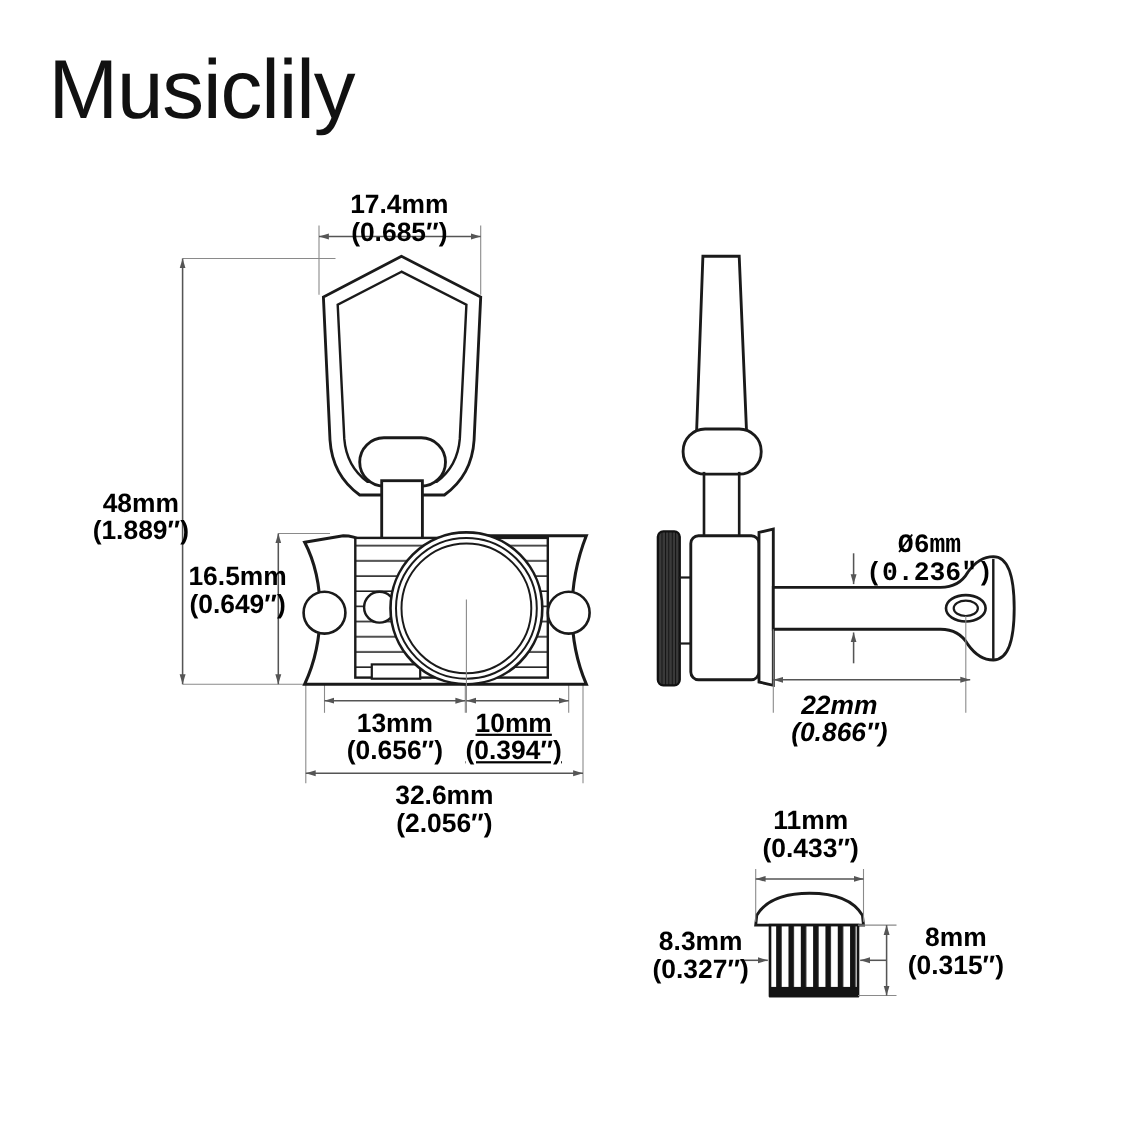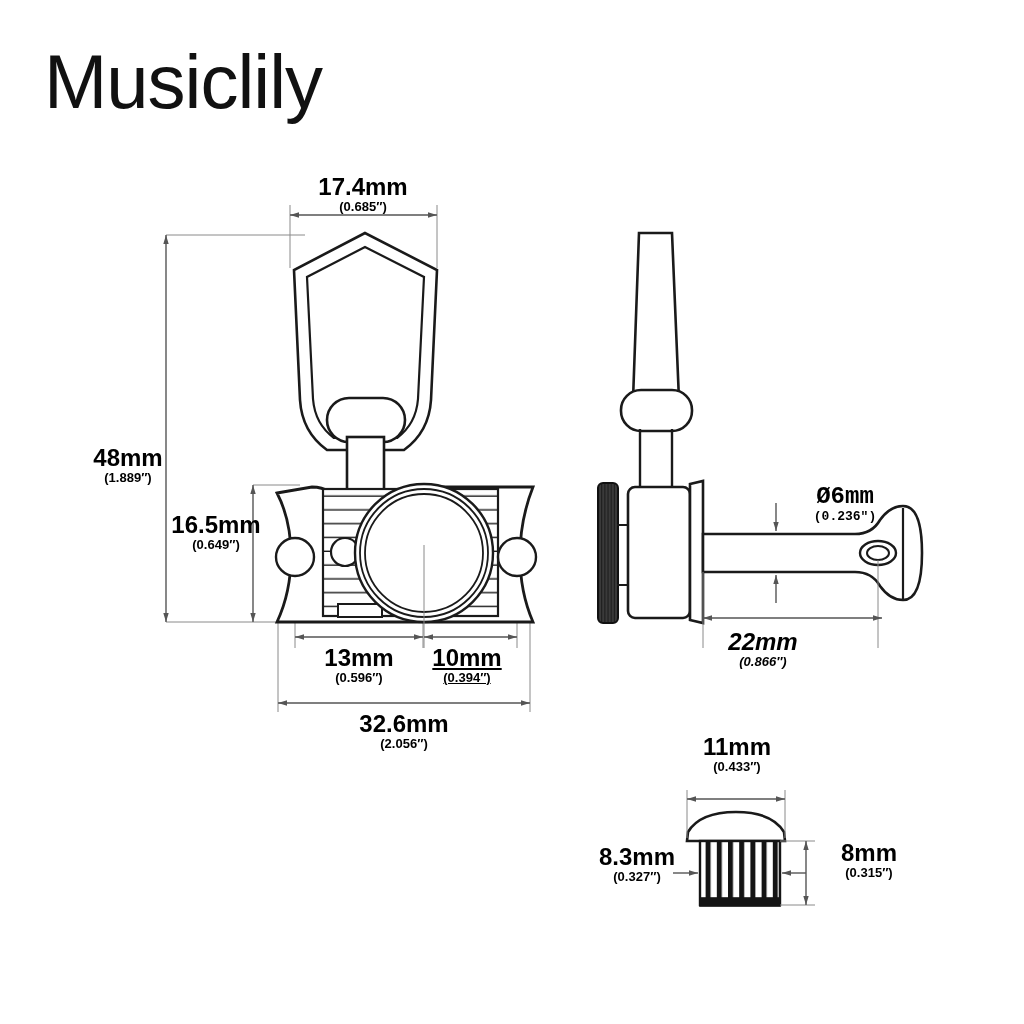--- a/index.html
+++ b/index.html
@@ -49,21 +49,21 @@
     font-family: "Liberation Sans", sans-serif;
     line-height: 1.04;
     white-space: nowrap;
   }
   .dim-label .mm {
     font-size: 24px;
     font-weight: bold;
     display: block;
   }
   .dim-label .inch {
-    font-size: 13px;
+    font-size: 24px;
     font-weight: bold;
     display: block;
   }
 </style>
 </head>
 <body>
 
 <div id="stage">
 
   <div id="brand-logo">Musiclily</div>
@@ -225,21 +225,21 @@
     <span class="inch">(1.889″)</span>
   </div>
 
   <div class="dim-label" style="left:216px; top:513px; transform:translateX(-50%);text-align:center;">
     <span class="mm">16.5mm</span>
     <span class="inch">(0.649″)</span>
   </div>
 
   <div class="dim-label" style="left:359px; top:646px; transform:translateX(-50%);">
     <span class="mm">13mm</span>
-    <span class="inch">(0.596″)</span>
+    <span class="inch">(0.656″)</span>
   </div>
 
   <div class="dim-label" style="left:467px; top:646px; transform:translateX(-50%);text-decoration:underline;">
     <span class="mm">10mm</span>
     <span class="inch">(0.394″)</span>
   </div>
 
   <div class="dim-label" style="left:404px; top:712px; transform:translateX(-50%);">
     <span class="mm">32.6mm</span>
     <span class="inch">(2.056″)</span>

